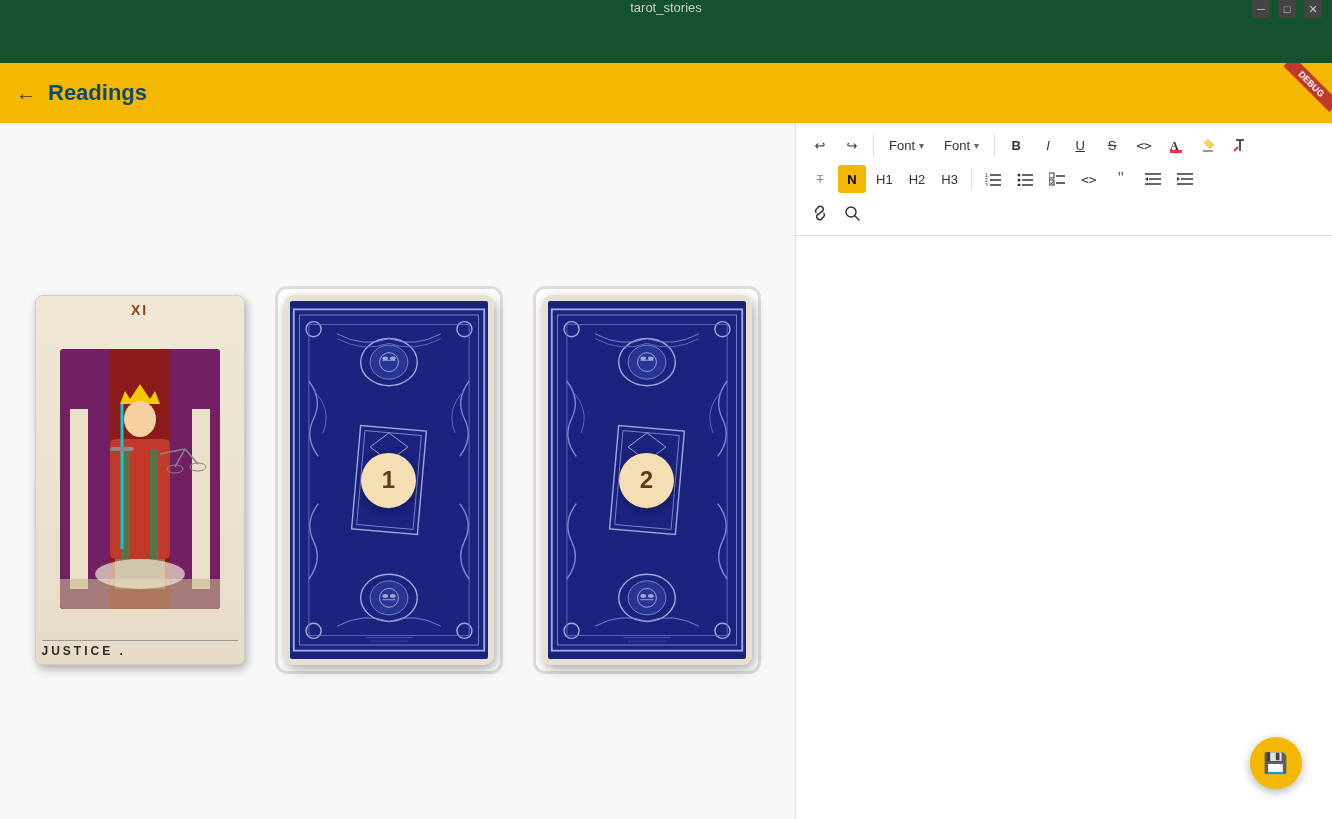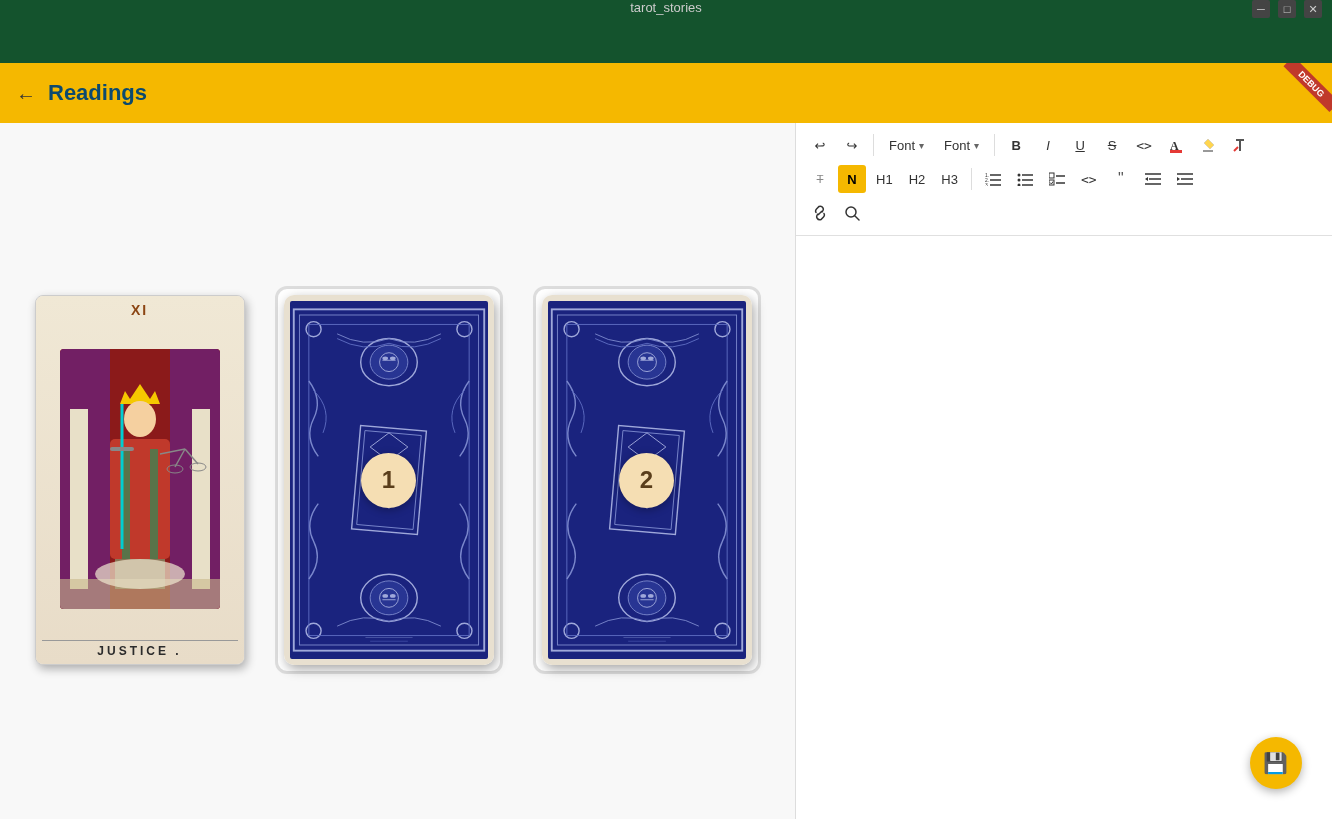--- a/index.html
+++ b/index.html
@@ -94,21 +94,21 @@
       display: flex; align-items: center; justify-content: center;
     }
 
     
     .justice-svg {
       width: 100%; height: 100%;
     }
 
     .card-label {
       font-size: 12px; font-weight: bold; letter-spacing: 3px; color: #2c2c2c;
-      border-top: 1px solid #999; padding-top: 3px; width: 100%; text-align: center;
+      border-top: 1px solid #999; padding-top: 3px; width: 100%; text-align: left;
     }
 
     
     .back-card {
       border-radius: 10px;
       overflow: hidden;
       box-shadow: 2px 4px 12px rgba(0,0,0,0.35);
       position: relative;
     }
 

